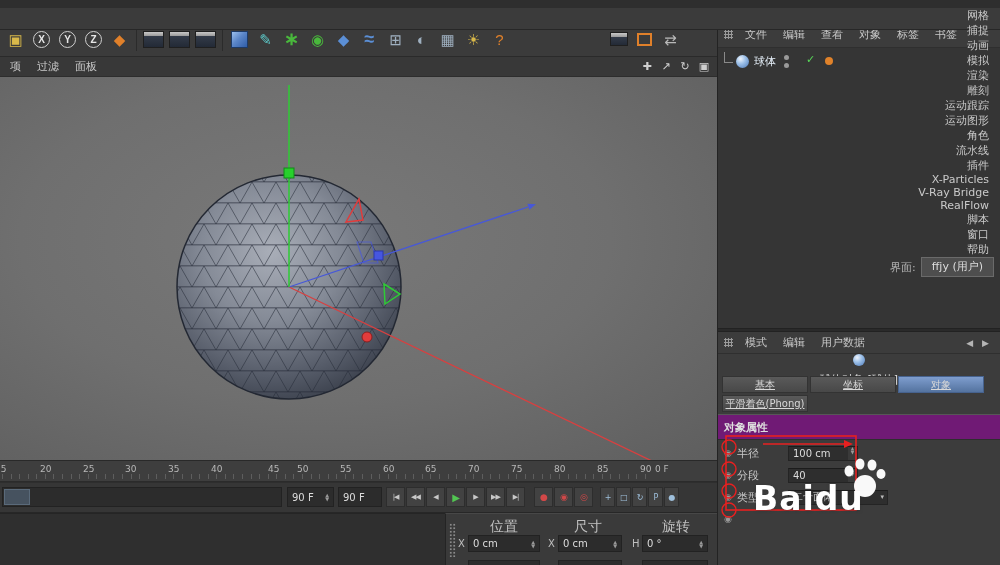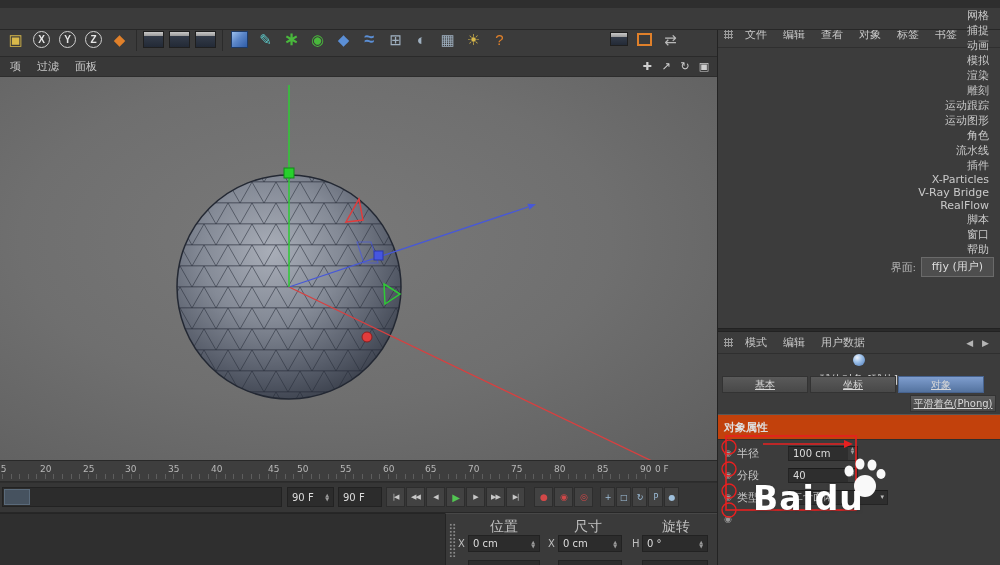--- a/index.html
+++ b/index.html
@@ -6,21 +6,21 @@
   html,body { background:#222; }
   .app { position:relative; width:1000px; height:565px; background:#2e2e2e;
          font-family:"DejaVu Sans","Liberation Sans",sans-serif; color:#ccc;
          overflow:hidden; user-select:none; }
 
   
   .menubar { position:absolute; top:8px; left:0; width:1000px; height:22px; background:#3b3b3b;
              border-bottom:1px solid #272727; display:flex; align-items:flex-end; padding:0 4px; z-index:5;flex-direction:column; }
   .menubar .mitem { font-size:11px; color:#c9c9c9; padding:0 7px; white-space:nowrap; cursor:default; }
   .iface-wrap { margin-left:auto; display:flex; align-items:center; gap:5px; padding-right:2px; }
-  .iface-label { font-size:11px; color:#b5b5b5;font-family:Liberation Serif, serif; }
+  .iface-label { font-size:11px; color:#b5b5b5; }
   .iface-box { font-size:11px; color:#ddd; background:#4e4e4e; border:1px solid #6a6a6a; padding:1px 10px 2px; }
 
   
   .toolbar { position:absolute; top:22px; left:0; width:717px; height:35px; background:#3b3b3b;
              border-bottom:1px solid #2a2a2a; display:flex; align-items:center; padding:0 3px; gap:1px; }
   .tbtn { width:25px; height:30px; display:flex; align-items:center; justify-content:center;
           background:none; border:none; cursor:pointer; }
   .tbtn .g { font-size:15px; line-height:1; }
   .tsep { width:1px; height:24px; background:#2b2b2b; margin:0 3px; }
   .axis-circle { width:17px; height:17px; border:1.5px solid #cfcfcf; border-radius:50%; color:#e6e6e6;
@@ -117,22 +117,22 @@
   .attr { position:absolute; top:310px; left:0; right:0; bottom:0; background:#3c3c3c; }
   .attr-nav { margin-left:auto; display:flex; gap:9px; padding-right:5px; font-size:9px; color:#b5b5b5; }
   .attr-nav span { cursor:pointer; }
   .attr-title { height:20px; display:flex; align-items:center; padding:0 6px; gap:6px;flex-direction:column; }
   .attr-title .objicon { width:12px; height:12px; margin:0; }
   .attr-title .ttext { font-size:11px; color:#dcdcdc; }
   .tabs { height:21px; display:flex; gap:2px; padding:2px 4px 0; align-items:flex-start; }
   .tab { width:86px; height:17px; font-size:10px; color:#d8d8d8; display:flex; align-items:center;
          justify-content:center; background:linear-gradient(#5a5a5a,#484848); border:1px solid #333; cursor:pointer;text-decoration:underline; }
   .tab.active { background:linear-gradient(#7e9dce,#54739f); border:1px solid #46628e; }
-  .phong-row { height:19px; padding:0 4px; display:flex; align-items:flex-start;justify-content:flex-end; }
-  .sect { height:20px; background:#c2410c; border-top:1px solid #575757; border-bottom:1px solid #2e2e2e;
+  .phong-row { height:19px; padding:0 4px; display:flex; align-items:flex-start; }
+  .sect { height:20px; background:#701a75; border-top:1px solid #575757; border-bottom:1px solid #2e2e2e;
           display:flex; align-items:center; padding:12px 6px; font-size:11px; font-weight:bold; color:#dedede; }
   .params { padding-top:2px; }
   .prow { height:22px; display:flex; align-items:center; padding-left:6px; position:relative; }
   .adot { color:#9a9a9a; font-size:9px; width:13px; flex:none; }
   .plabel { font-size:11px; color:#c9c9c9; width:44px; }
   .pfield { position:absolute; left:70px; width:70px; height:15px; background:#2e2e2e;
             border:1px solid #242424; border-top-color:#1c1c1c; display:flex; align-items:center;
             font-size:10px; color:#ddd; padding-left:4px; cursor:text; }
   .pfield .spin { width:9px; height:100%; background:#3a3a3a; font-size:4.5px; }
   .pfield.wide { width:100px; }
@@ -390,20 +390,33 @@
 
   <div class="rpanel">
     <div class="om-menu">
       <span class="gridicon"></span>
       <span class="mitem">文件</span>
       <span class="mitem">编辑</span>
       <span class="mitem">查看</span>
       <span class="mitem">对象</span>
       <span class="mitem">标签</span>
       <span class="mitem">书签</span>
+    </div>
+    <div class="om-content">
+      <div class="obj-row">
+        <span class="elbow"></span>
+        <span class="objicon"></span>
+        <span class="objname">球体</span>
+        <span class="vdots">
+            <i></i>
+            <i></i>
+          </span>
+        <span class="ocheck">✓</span>
+        <span class="otag"></span>
+      </div>
     </div>
     <div class="splitter"></div>
     <div class="attr">
       <div class="attr-menu">
         <span class="gridicon"></span>
         <span class="mitem">模式</span>
         <span class="mitem">编辑</span>
         <span class="mitem">用户数据</span>
         <div class="attr-nav">
           <span>◀</span>

